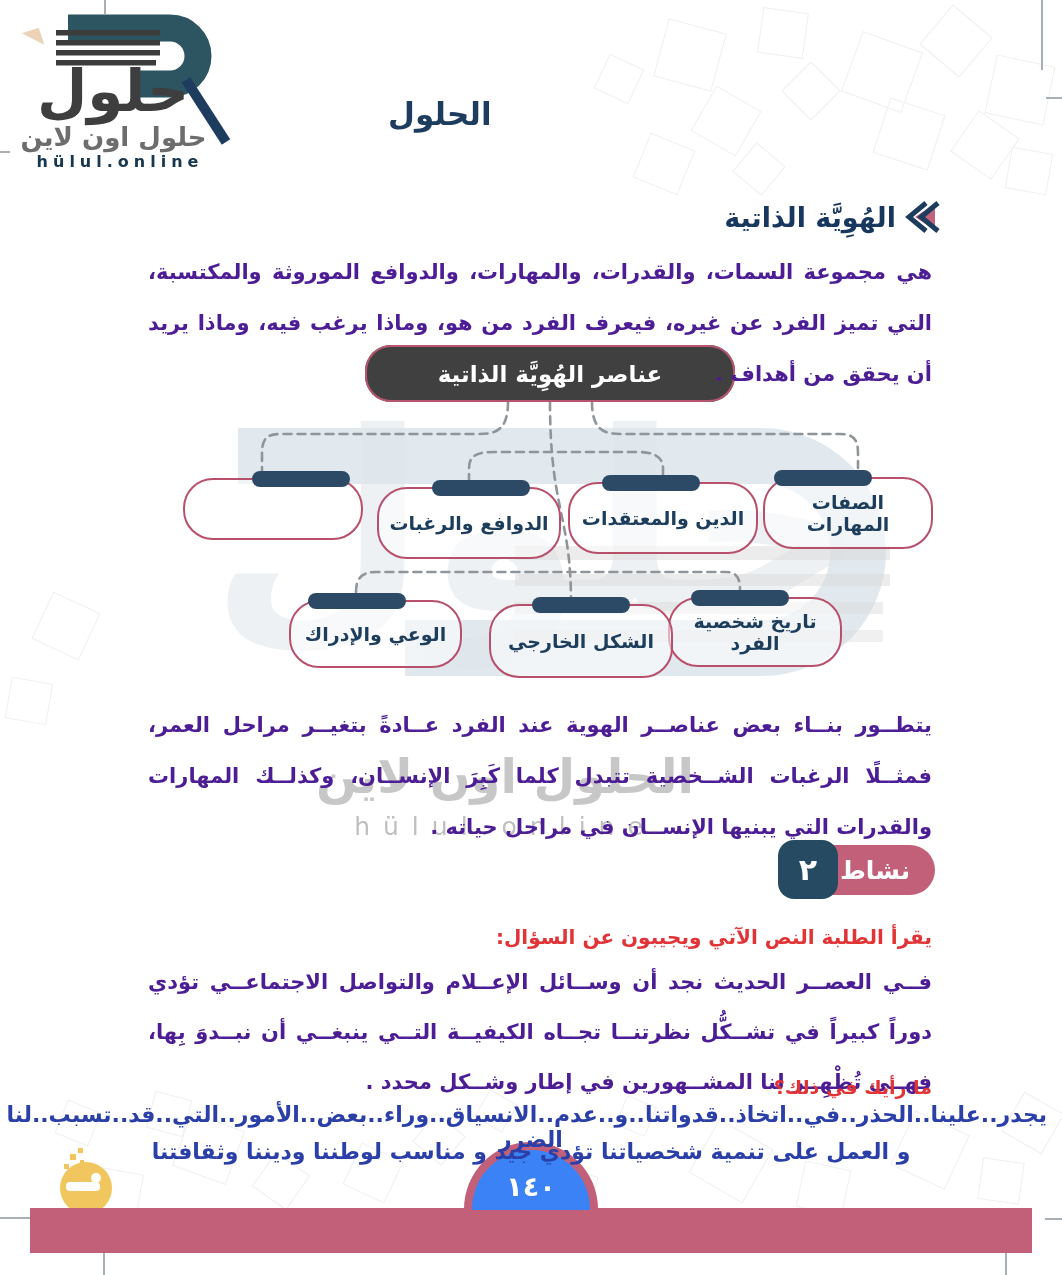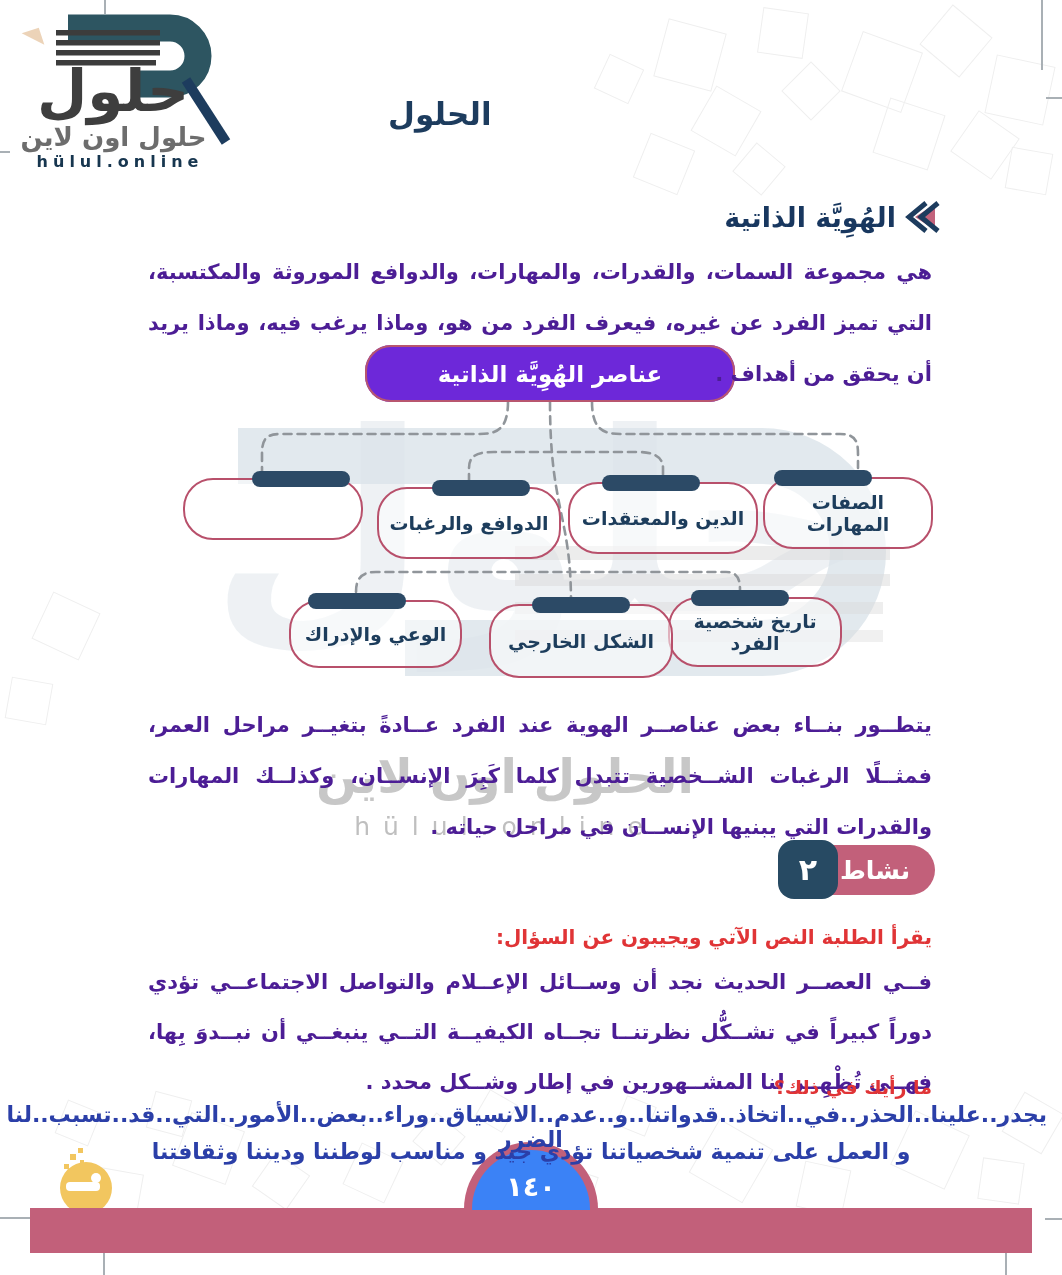--- a/index.html
+++ b/index.html
@@ -24,21 +24,21 @@
   
   .title-row{position:absolute;right:122px;top:200px;display:flex;align-items:center;gap:8px;z-index:2;}
   .title-text{font-size:27px;font-weight:bold;color:#18375f;}
   
   .para{position:absolute;right:130px;width:784px;font-size:21px;font-weight:700;color:#4c1d95;
         line-height:51px;text-align:justify;text-align-last:right;z-index:2;}
   
   .diagram{position:absolute;left:150px;top:340px;width:800px;height:350px;z-index:1;}
   .wm-halool{position:absolute;left:60px;top:60px;font-size:250px;font-weight:bold;color:#e3e9ee;
              line-height:1;z-index:0;opacity:.6;}
-  .rootbox{position:absolute;left:215px;top:5px;width:370px;height:57px;background:#6d28d9;
+  .rootbox{position:absolute;left:215px;top:5px;width:370px;height:57px;background:#404040;
            border-radius:26px;display:flex;align-items:center;justify-content:center;
            color:#fff;font-size:23px;font-weight:bold;z-index:3;box-shadow:0 0 0 2px #b8566f inset;}
   .dbox{position:absolute;border:2.6px solid #b8506b;border-radius:30px;background:rgba(255,255,255,.55);
         display:flex;align-items:center;justify-content:center;color:#1d3d5c;font-size:19px;
         font-weight:bold;z-index:3;text-align:center;padding:0 6px;box-sizing:border-box;}
   .dtab{position:absolute;top:-9px;width:98px;height:16px;border-radius:9px;background:#2c4a66;}
   
   .wm-mid-ar{position:absolute;left:270px;top:748px;width:470px;text-align:center;font-size:48px;
              font-weight:bold;color:#c7c7c7;z-index:0;}
   .wm-mid-en{position:absolute;left:255px;top:812px;width:500px;text-align:center;font-size:25px;

